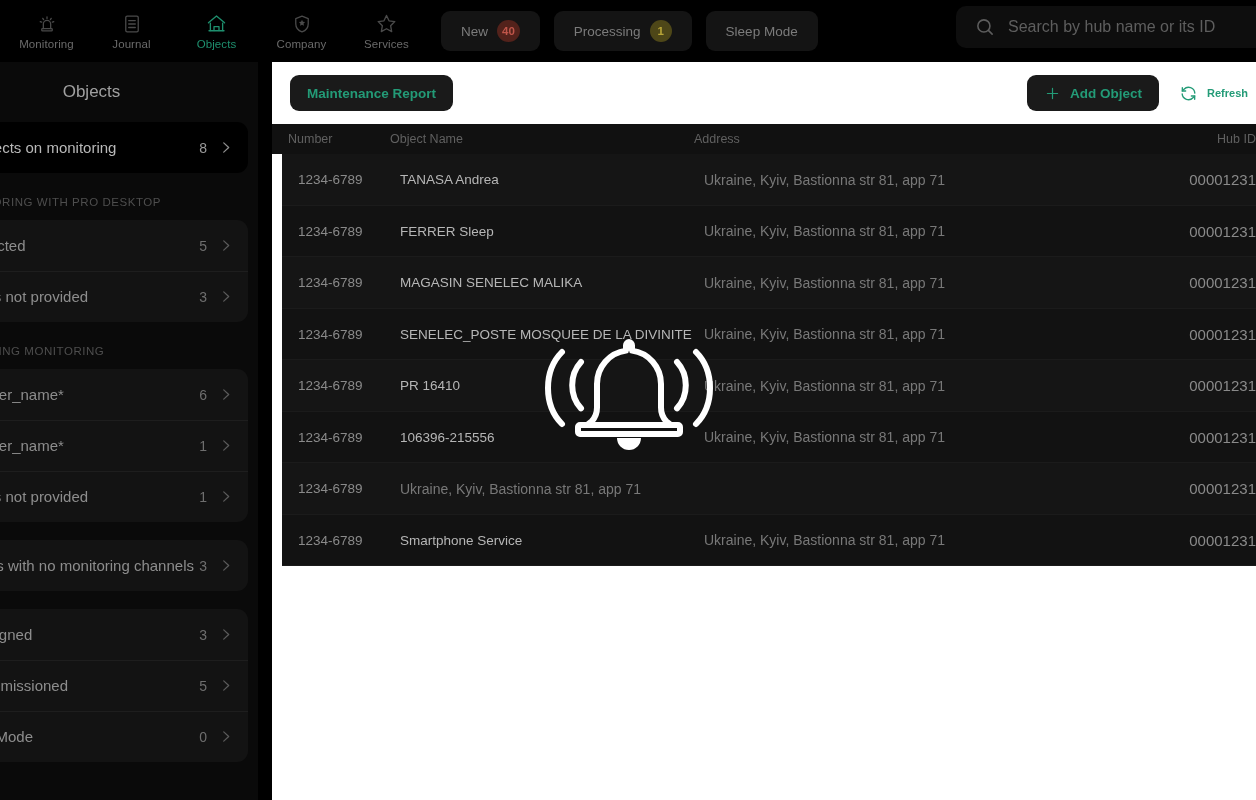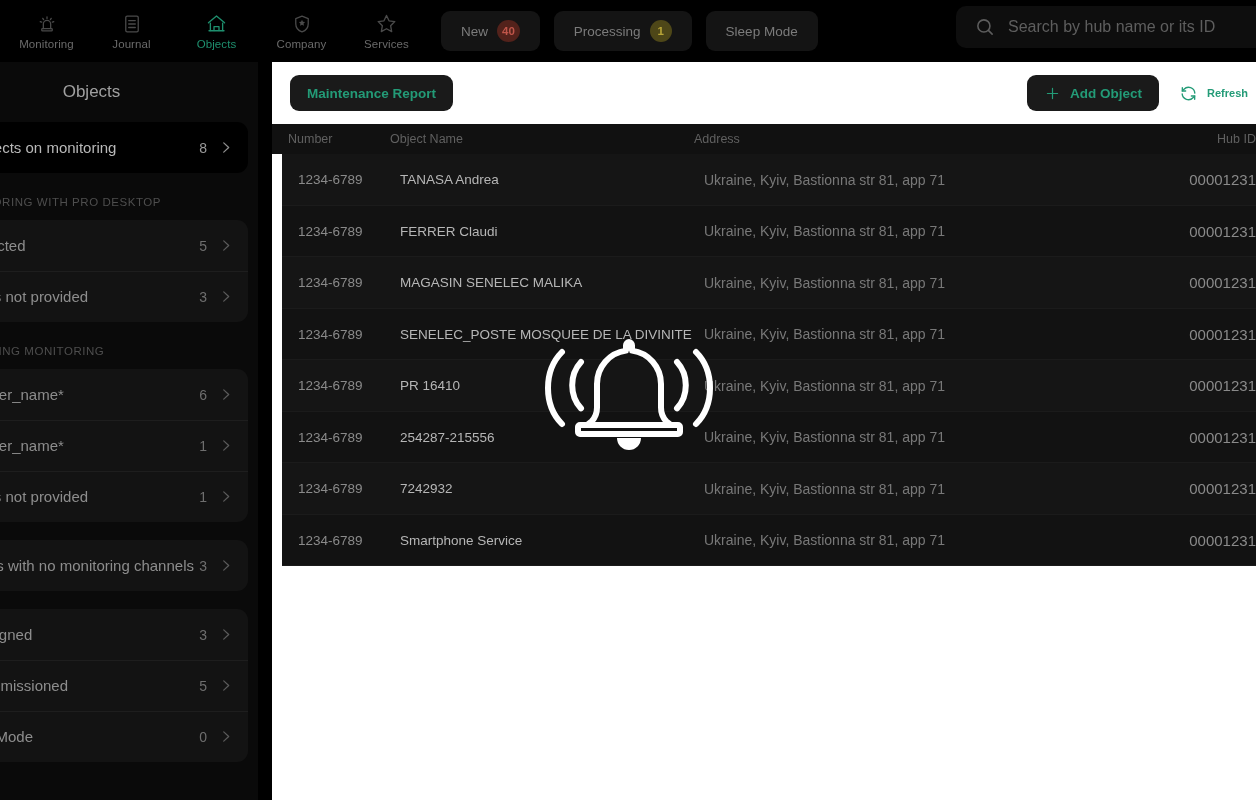--- a/index.html
+++ b/index.html
@@ -559,21 +559,21 @@
       </div>
       <div id="table-body">
           <div class="t-row odd">
             <div class="c-number">1234-6789</div>
             <div class="c-name">TANASA Andrea</div>
             <div class="c-address">Ukraine, Kyiv, Bastionna str 81, app 71</div>
             <div class="c-hub">00001231</div>
           </div>
           <div class="t-row even">
             <div class="c-number">1234-6789</div>
-            <div class="c-name">FERRER Claudi</div>
+            <div class="c-name">FERRER Sleep</div>
             <div class="c-address">Ukraine, Kyiv, Bastionna str 81, app 71</div>
             <div class="c-hub">00001231</div>
           </div>
           <div class="t-row odd">
             <div class="c-number">1234-6789</div>
             <div class="c-name">MAGASIN SENELEC MALIKA</div>
             <div class="c-address">Ukraine, Kyiv, Bastionna str 81, app 71</div>
             <div class="c-hub">00001231</div>
           </div>
           <div class="t-row even">
@@ -583,27 +583,26 @@
             <div class="c-hub">00001231</div>
           </div>
           <div class="t-row odd">
             <div class="c-number">1234-6789</div>
             <div class="c-name">PR 16410</div>
             <div class="c-address">Ukraine, Kyiv, Bastionna str 81, app 71</div>
             <div class="c-hub">00001231</div>
           </div>
           <div class="t-row even">
             <div class="c-number">1234-6789</div>
-            <div class="c-name">254287-215556</div>
+            <div class="c-name">106396-215556</div>
             <div class="c-address">Ukraine, Kyiv, Bastionna str 81, app 71</div>
             <div class="c-hub">00001231</div>
           </div>
           <div class="t-row odd">
             <div class="c-number">1234-6789</div>
-            <div class="c-name">7242932</div>
             <div class="c-address">Ukraine, Kyiv, Bastionna str 81, app 71</div>
             <div class="c-hub">00001231</div>
           </div>
           <div class="t-row even">
             <div class="c-number">1234-6789</div>
             <div class="c-name">Smartphone Service</div>
             <div class="c-address">Ukraine, Kyiv, Bastionna str 81, app 71</div>
             <div class="c-hub">00001231</div>
           </div>
         </div>

